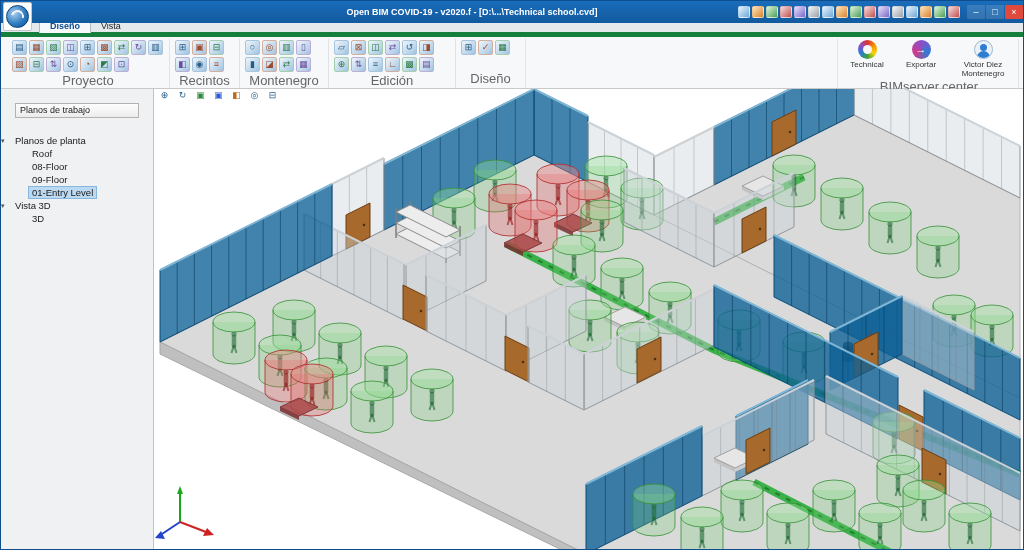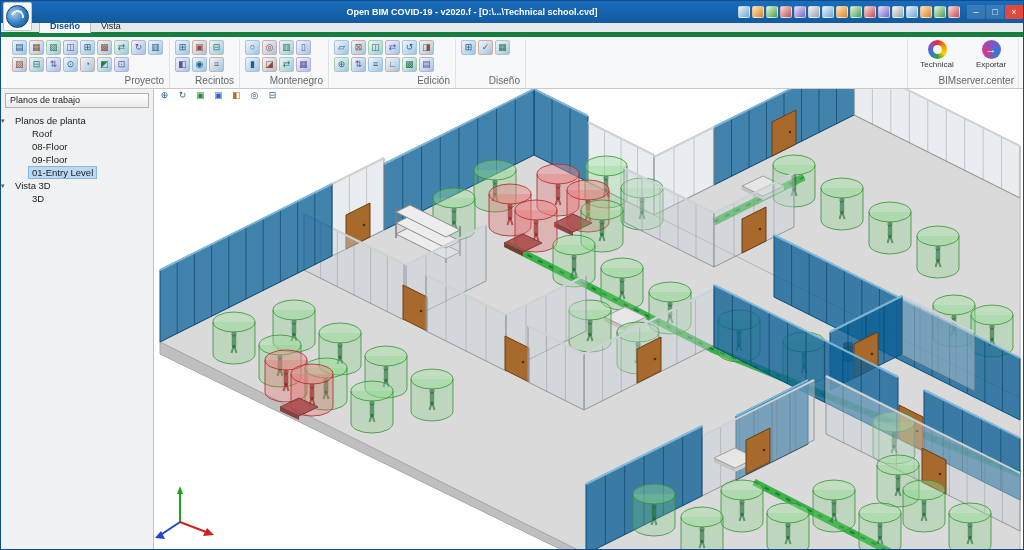--- a/index.html
+++ b/index.html
@@ -34,36 +34,36 @@
 
   
   .ribbon{height:52px;background:#f7f8f9;display:flex;align-items:stretch;padding:2px 4px 0 6px;border-bottom:1px solid #c9c9c9}
   .rgroup{display:flex;flex-direction:column;justify-content:space-between;padding:1px 5px 0 5px;border-right:1px solid #e0e2e4}
   .ricons{display:flex;flex-wrap:wrap;gap:2px;align-content:flex-start}
   .w0{width:152px}.w1{width:59px}.w2{width:78px}.w3{width:116px}.w4{width:59px}
   .ricon{width:15px;height:15px;border:1px solid #a9c4dd;border-radius:2px;background:linear-gradient(135deg,#eef5fb,#bad4ea 70%,#9dc2e2);display:flex;align-items:center;justify-content:center;font-size:9px;line-height:1;color:#275b86;cursor:default}
   .ricon.v1{color:#9c4a2d;border-color:#d3b09e}
   .ricon.v2{color:#2d7a44;border-color:#a6cfae}
   .ricon.v3{color:#6a4a9c;border-color:#bdaed6}
-  .rlabel{font-size:10px;color:#666;text-align:right;padding:1px 0 2px}
+  .rlabel{font-size:13px;color:#666;text-align:center;padding:1px 0 2px}
   .bsgroup{margin-left:auto;display:flex;flex-direction:column;justify-content:space-between;padding:1px 4px 0 6px;border-left:1px solid #e0e2e4}
   .bsitems{display:flex;gap:8px;align-items:flex-start}
   .bsitem{display:flex;flex-direction:column;align-items:center;width:46px;font-size:8px;color:#333;text-align:center;cursor:default}
   .icon-sync{width:19px;height:19px;border-radius:50%;background:conic-gradient(#e03030,#f59300,#ffd400,#3aa23a,#2d7dd2,#8a4fc8,#e03030);position:relative;margin-bottom:1px}
   .icon-sync::after{content:"";position:absolute;inset:5px;background:#f7f8f9;border-radius:50%}
   .icon-export{width:19px;height:19px;border-radius:50%;background:conic-gradient(#8a4fc8,#2d7dd2,#d23a8a,#8a4fc8);position:relative;margin-bottom:1px;color:#fff;font-size:11px;line-height:19px;text-align:center;font-weight:bold}
   .useritem{width:62px}
   .avatar{width:19px;height:19px;border-radius:50%;background:#eaf1f8;border:1px solid #9cb8d4;position:relative;overflow:hidden;margin-bottom:1px}
   .avatar::before{content:"";position:absolute;top:3px;left:5.5px;width:7px;height:7px;border-radius:50%;background:#2d7dd2}
   .avatar::after{content:"";position:absolute;bottom:-1px;left:2.5px;width:13px;height:8px;border-radius:7px 7px 0 0;background:#2d7dd2}
 
   
   .content{display:flex;height:464px}
   .sidebar{width:153px;background:#f0f1f2;border-right:1px solid #c2c2c2;display:flex;flex-direction:column}
-  .sidehead{margin:4px;border:1px solid #b2b2b2;background:linear-gradient(#fdfdfd,#ececec);font-size:9px;padding:1px 4px 2px 4px;color:#222}
+  .sidehead{margin:14px;border:1px solid #b2b2b2;background:linear-gradient(#fdfdfd,#ececec);font-size:9px;padding:1px 4px 2px 4px;color:#222}
   .tree{padding:2px 0;font-size:9.5px;color:#1a1a1a}
   .trow{display:flex;align-items:center;height:13px;cursor:default;white-space:nowrap}
   .trow .caret{width:11px;font-size:7px;color:#555}
   .trow.child{padding-left:28px}
   .trow .lbl{padding:0 3px}
   .trow.selected .lbl{background:#bcd9f2;outline:1px solid #86b7e0}
 
   .canvas{position:relative;flex:1;background:#fff;overflow:hidden}
   .vtoolbar{position:absolute;top:0;left:2px;height:14px;display:flex;gap:1px;z-index:3}
   .vicon{width:17px;height:13px;font-size:9px;line-height:13px;text-align:center;color:#2a5f8f;cursor:default}
@@ -184,20 +184,24 @@
     </div>
     <div class="rgroup bsgroup">
       <div class="bsitems">
         <div class="bsitem">
           <div class="icon-sync"></div>
           <span>Technical</span>
         </div>
         <div class="bsitem">
           <div class="icon-export">→</div>
           <span>Exportar</span>
+        </div>
+        <div class="bsitem useritem">
+          <div class="avatar"></div>
+          <span>Victor Diez Montenegro</span>
         </div>
       </div>
       <div class="rlabel">BIMserver.center</div>
     </div>
   </div>
 
   <div class="content">
     <div class="sidebar">
       <div class="sidehead">Planos de trabajo</div>
       <div class="tree">

